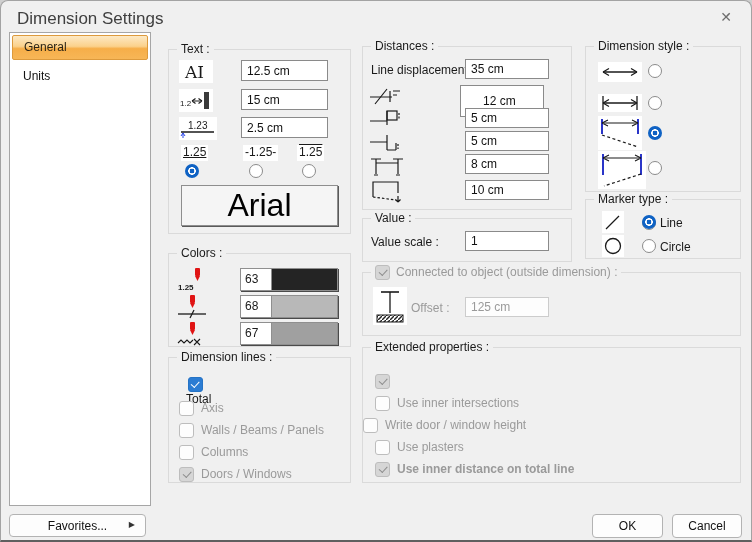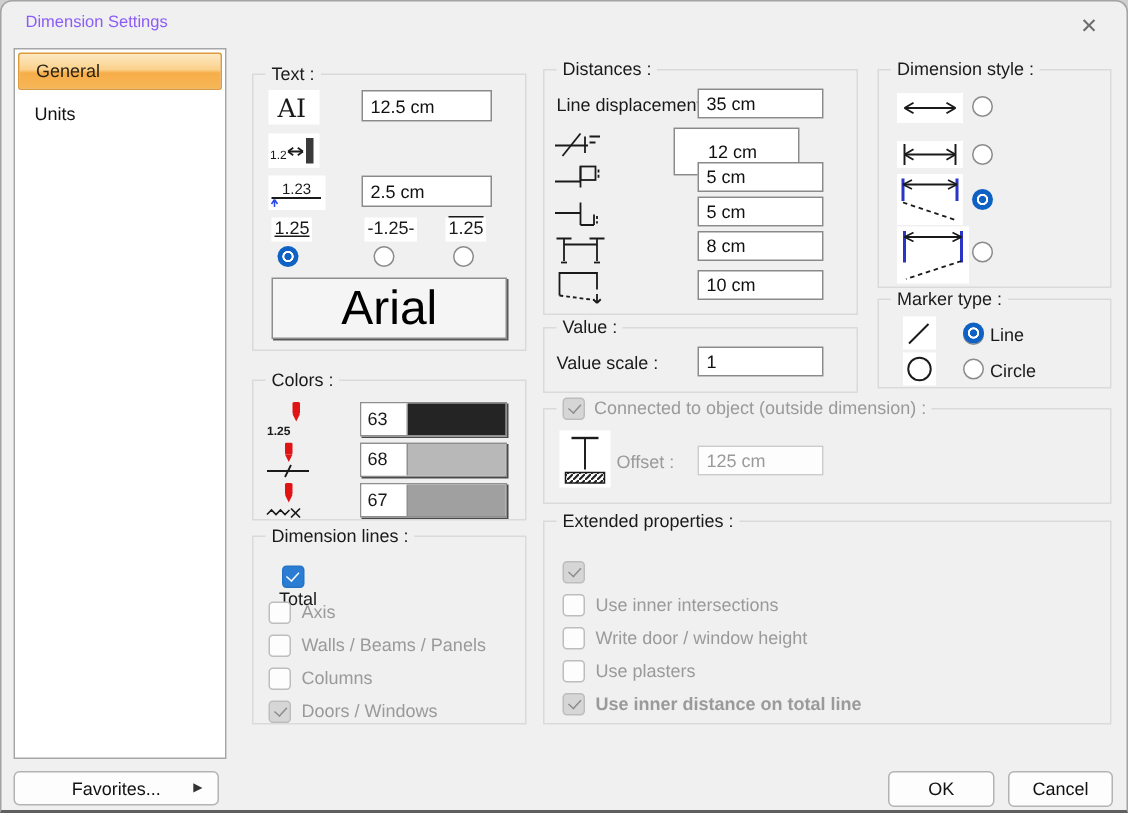--- a/index.html
+++ b/index.html
@@ -7,21 +7,21 @@
   .dialog{
     position:relative;width:752px;height:542px;
     background:#f0f0f0;
     border:1px solid #a3a3a3;border-bottom:2px solid #5f5f5f;
     border-radius:8px 8px 0 0;
     font-family:"Liberation Sans",sans-serif;font-size:12px;color:#1a1a1a;
     overflow:hidden;
   }
   
   .titlebar{position:absolute;left:0;top:0;width:100%;height:30px;}
-  .title-text{position:absolute;left:16px;top:8px;font-size:11px;color:#8b5cf6;}
+  .title-text{position:absolute;left:16px;top:8px;font-size:17px;color:#404040;}
   .close-btn{position:absolute;right:10px;top:4px;width:30px;height:23px;
     display:flex;align-items:center;justify-content:center;color:#6d6d6d;font-size:14px;cursor:default;}
   
   .sidebar{position:absolute;left:8px;top:31px;width:142px;height:474px;background:#fff;border:1px solid #a6a6a6;}
   .nav-item{height:24px;line-height:24px;padding-left:13px;color:#111;}
   .nav-item.selected{
     margin:2px;height:25px;line-height:23px;border:1px solid #dd9a3c;border-radius:2px;
     background:linear-gradient(to bottom,#fde9c4 0%,#fbd18b 45%,#f6ae49 55%,#f7b657 100%);
     color:#2b2416;padding-left:11px;
   }
@@ -96,20 +96,21 @@
     <input class="field" style="left: 72px; top: 10px; width: 87px;" value="12.5 cm">
 
     <div class="icon-box wbg" style="left:10px;top:39px;width:34px;height:23px;align-items:center;">
       <svg width="32" height="21" viewBox="0 0 32 21">
         <text x="0" y="16" font-size="8" fill="#1a1a1a">1.2</text>
         <line x1="12" y1="11" x2="22" y2="11" stroke="#1a1a1a" stroke-width="1.2"></line>
         <path d="M12,11 l3.5,-2.5 M12,11 l3.5,2.5 M22,11 l-3.5,-2.5 M22,11 l-3.5,2.5" stroke="#1a1a1a" stroke-width="1.1" fill="none"></path>
         <rect x="24" y="2" width="5" height="17" fill="#3a3a3a"></rect>
       </svg>
     </div>
+    <input class="field" style="left: 72px; top: 39px; width: 87px;" value="15 cm">
 
     <div class="icon-box wbg" style="left:10px;top:67px;width:38px;height:23px;">
       <svg width="36" height="21" viewBox="0 0 36 21">
         <text x="8" y="11" font-size="10" fill="#1a1a1a">1.23</text>
         <line x1="1" y1="14" x2="34" y2="14" stroke="#1a1a1a" stroke-width="1.3"></line>
         <path d="M3,20 v-5 M3,15 l-2,3 M3,15 l2,3" stroke="#2a46e8" stroke-width="1" fill="none"></path>
       </svg>
     </div>
     <input class="field" style="left: 72px; top: 67px; width: 87px;" value="2.5 cm">
 
@@ -205,21 +206,21 @@
 
     <div class="icon-box" style="left:6px;top:38px;width:36px;height:22px;">
       <svg width="34" height="22" viewBox="0 0 34 22" stroke="#1a1a1a" stroke-width="1.2" fill="none">
         <line x1="0" y1="12" x2="22" y2="12"></line>
           <line x1="5" y1="19" x2="17" y2="4"></line>
         <line x1="20" y1="6" x2="20" y2="17"></line>
           <line x1="23" y1="6" x2="30" y2="6"></line>
           <line x1="23" y1="10" x2="27" y2="10"></line>
       </svg>
     </div>
-    <input class="field" style="left: 86px; top: 38px; width: 84px; height: 32px; padding-left: 22px;" value="12 cm">
+    <input class="field" style="left: 97px; top: 38px; width: 84px; height: 32px; padding-left: 22px;" value="12 cm">
 
     <div class="icon-box" style="left:6px;top:61px;width:36px;height:22px;">
       <svg width="34" height="22" viewBox="0 0 34 22" stroke="#1a1a1a" stroke-width="1.2" fill="none">
         <line x1="0" y1="13" x2="17" y2="13"></line>
           <line x1="17" y1="3" x2="17" y2="17"></line>
         <rect x="17" y="3" width="10" height="9"></rect>
           <line x1="29" y1="5" x2="29" y2="11" stroke-dasharray="2,1.5"></line>
       </svg>
     </div>
     <input class="field" style="left: 102px; top: 61px; width: 84px; height: 20px;" value="5 cm">
@@ -288,21 +289,21 @@
   <div class="groupbox" style="left:361px;top:346px;width:379px;height:136px;">
     <span class="legend">Extended properties :</span>
 
     <div class="check-row" style="left:12px;top:24px;">
       <span class="cb on-dis"></span>
     </div>
     <div class="check-row" style="left:12px;top:46px;">
       <span class="cb off-dis"></span>
       <span class="cb-label gray">Use inner intersections</span>
     </div>
-    <div class="check-row" style="left:12px;top:68px;">
+    <div class="check-row" style="left:0;top:68px;">
       <span class="cb off-dis"></span>
       <span class="cb-label gray">Write door / window height</span>
     </div>
     <div class="check-row" style="left:12px;top:90px;">
       <span class="cb off-dis"></span>
       <span class="cb-label gray">Use plasters</span>
     </div>
     <div class="check-row" style="left:12px;top:112px;font-weight:bold;">
       <span class="cb on-dis"></span>
       <span class="cb-label gray">Use inner distance on total line</span>

